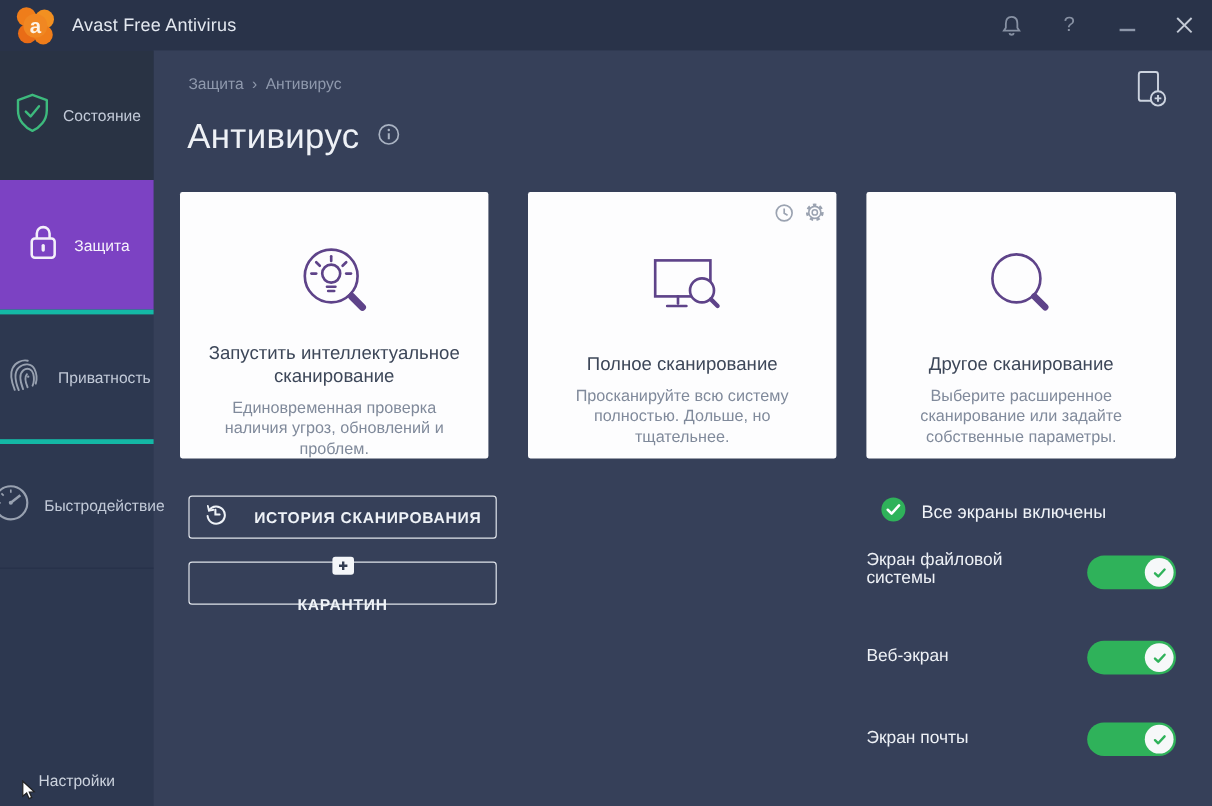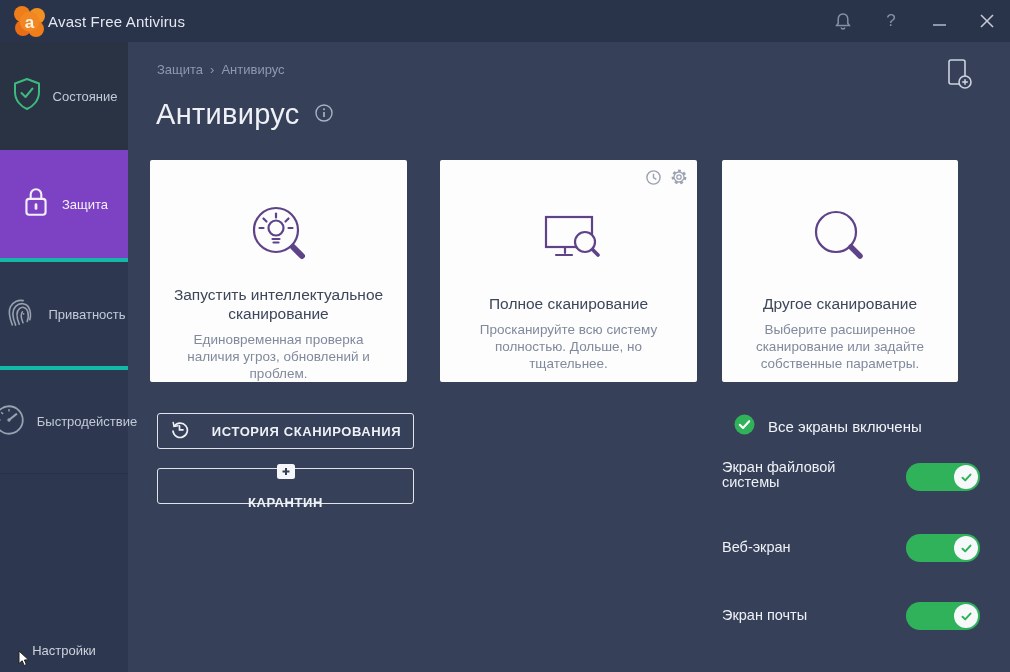--- a/index.html
+++ b/index.html
@@ -2,21 +2,21 @@
 <html><head>
 <meta charset="utf-8">
 <style>
   * { margin:0; padding:0; box-sizing:border-box; }
   html,body { width:1010px; height:672px; overflow:hidden; }
   body { font-family:"Liberation Sans", sans-serif; background:#364059; position:relative; }
 
   
   .titlebar { position:absolute; left:0; top:0; width:1010px; height:42px; background:#293349; display:flex; align-items:center; z-index:5; }
   .logo { width:38px; height:36px; margin-left:10px; position:relative; flex:0 0 auto; }
-  .app-title { color:#e3e8f0; font-size:15px; letter-spacing:0.2px; }
+  .app-title { color:#e3e8f0; font-size:15px; margin-left:12px; letter-spacing:0.2px; }
   .tb-right { position:absolute; right:12px; top:0; height:42px; display:flex; align-items:center; gap:26px; }
   .tb-btn { width:22px; height:22px; display:flex; align-items:center; justify-content:center; cursor:pointer; }
   .help-glyph { color:#8791a3; font-size:17px; }
   .min-glyph { width:13px; height:2px; background:#8e98aa; margin-top:8px; }
 
   
   .sidebar { position:absolute; left:0; top:42px; width:128px; height:630px; background:#2d3850; }
   .side-item { height:108px; display:flex; flex-direction:row; align-items:center; justify-content:center; gap:10px; cursor:pointer; }
   .side-item .label { font-size:13px; color:#c2cad8; }
   .si-status { background:#293344; }
@@ -30,21 +30,21 @@
   .main { position:absolute; left:128px; top:42px; width:882px; height:630px; }
   .breadcrumb { position:absolute; left:29px; top:20px; font-size:13px; color:#8f99ad; display:flex; gap:7px; }
   .breadcrumb .bc-link { cursor:pointer; }
   .device-add { position:absolute; left:814px; top:14px; cursor:pointer; }
   .title-row { position:absolute; left:28px; top:56px; display:flex; align-items:center; gap:14px; }
   .page-title { color:#eef1f6; font-size:29px; font-weight:300; letter-spacing:0.3px; }
 
   
   .card { position:absolute; top:118px; width:257px; height:222px; background:#fdfdfe; border-radius:2px; cursor:pointer;
           display:flex; flex-direction:column; align-items:center; text-align:center; padding:0 18px; }
-  .card-1 { left:22px; } .card-2 { left:312px; } .card-3 { left:594px; width:236px; }
+  .card-1 { left:22px; } .card-2 { left:312px; } .card-3 { left:594px; width:258px; }
   .card-icon { height:108px; margin-top:26px; display:flex; align-items:center; justify-content:center; }
   .card-title { font-size:15.5px; color:#3d4759; line-height:19px; }
   .card-desc { font-size:13.5px; color:#808a9b; line-height:17px; margin-top:8px; }
   .card-mini { position:absolute; top:8px; right:9px; display:flex; gap:8px; }
   .mini-btn { cursor:pointer; display:flex; align-items:center; }
 
   
   .obtn { position:absolute; left:29px; width:257px; height:36px; border:1px solid #dfe3ea; border-radius:3px;
           display:flex; align-items:center; justify-content:center; gap:10px; cursor:pointer; background:transparent; }
   .obtn-1 { top:371px;gap:23px; } .obtn-2 { top:426px;flex-direction:column; }

